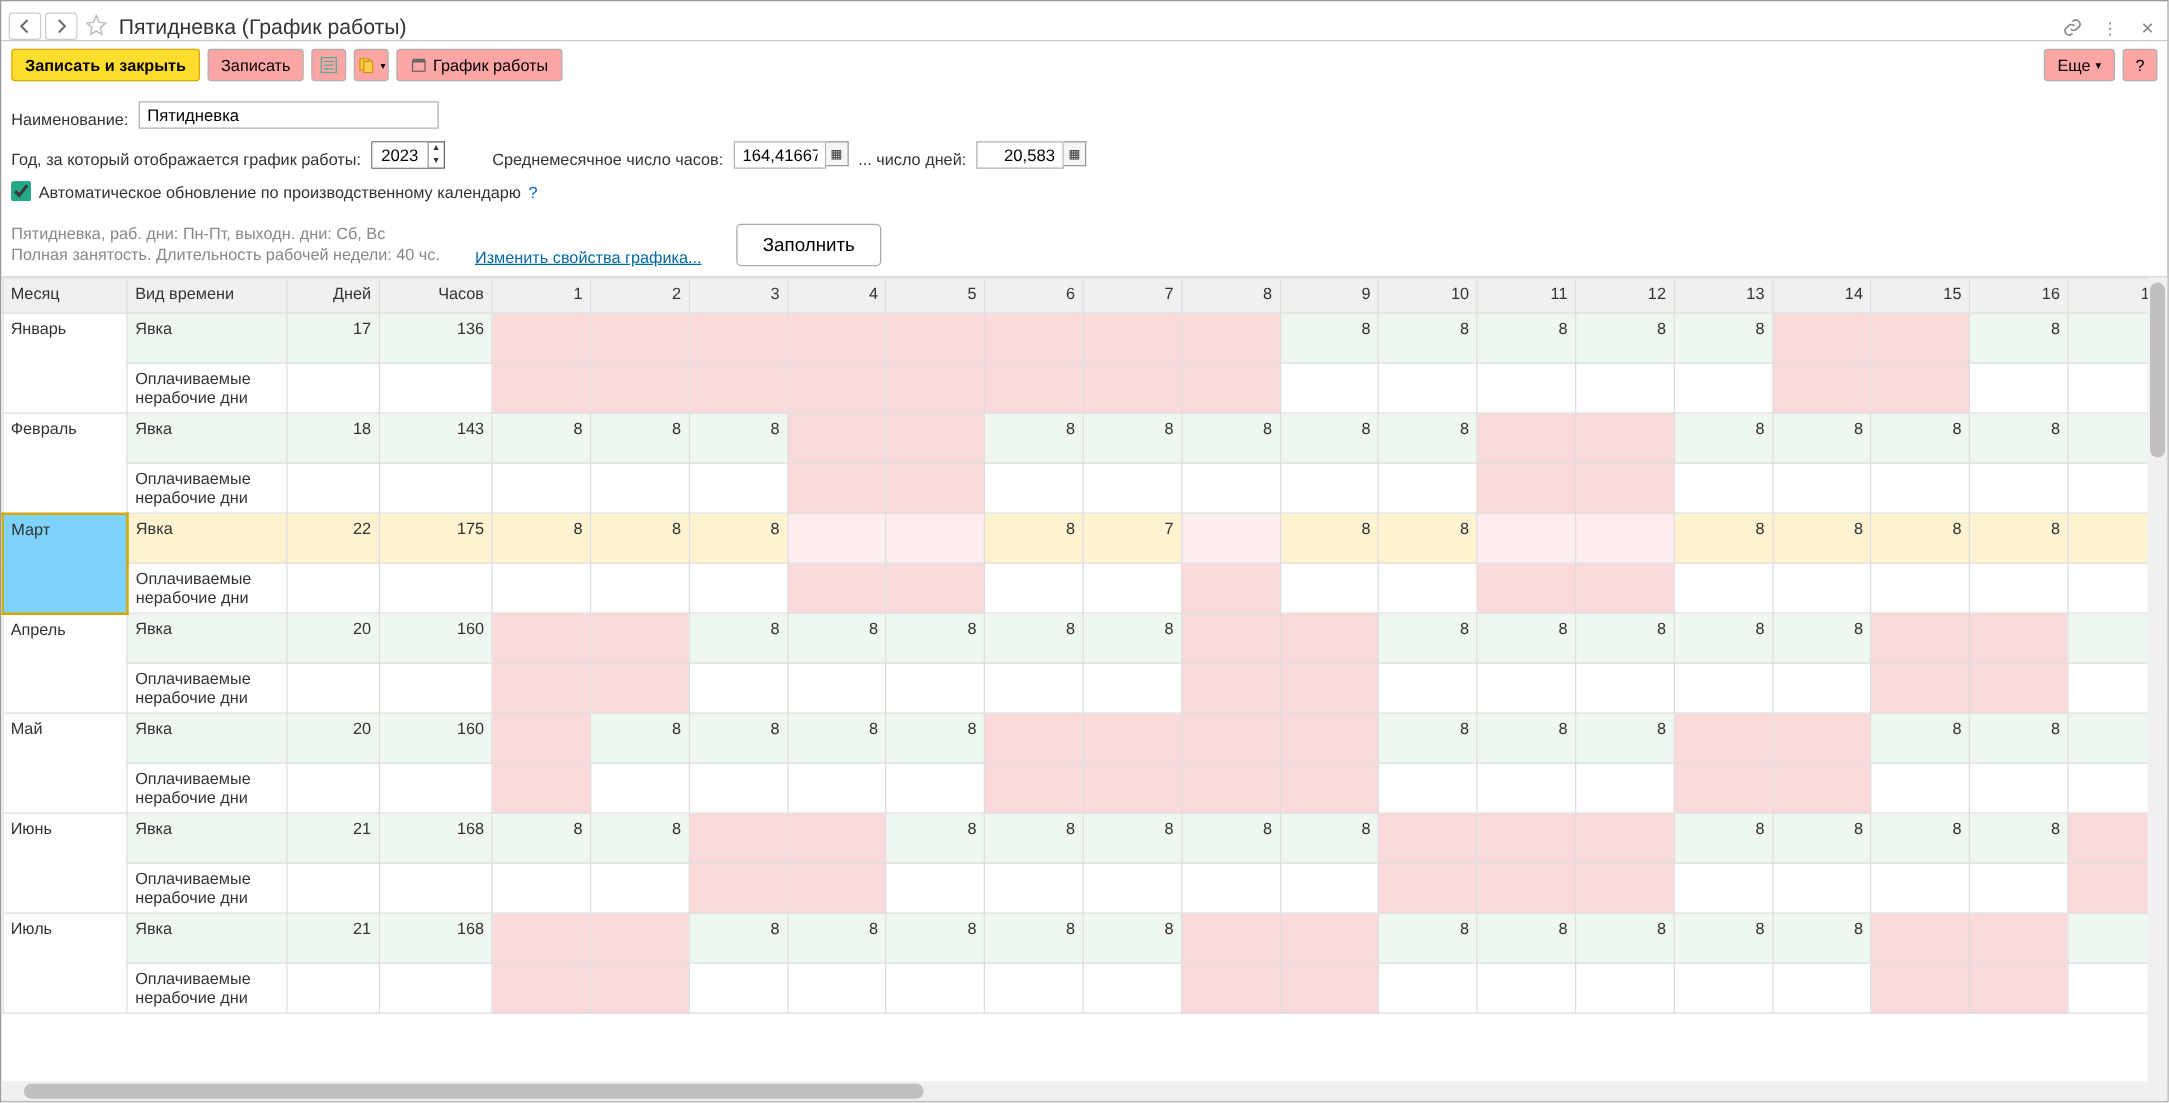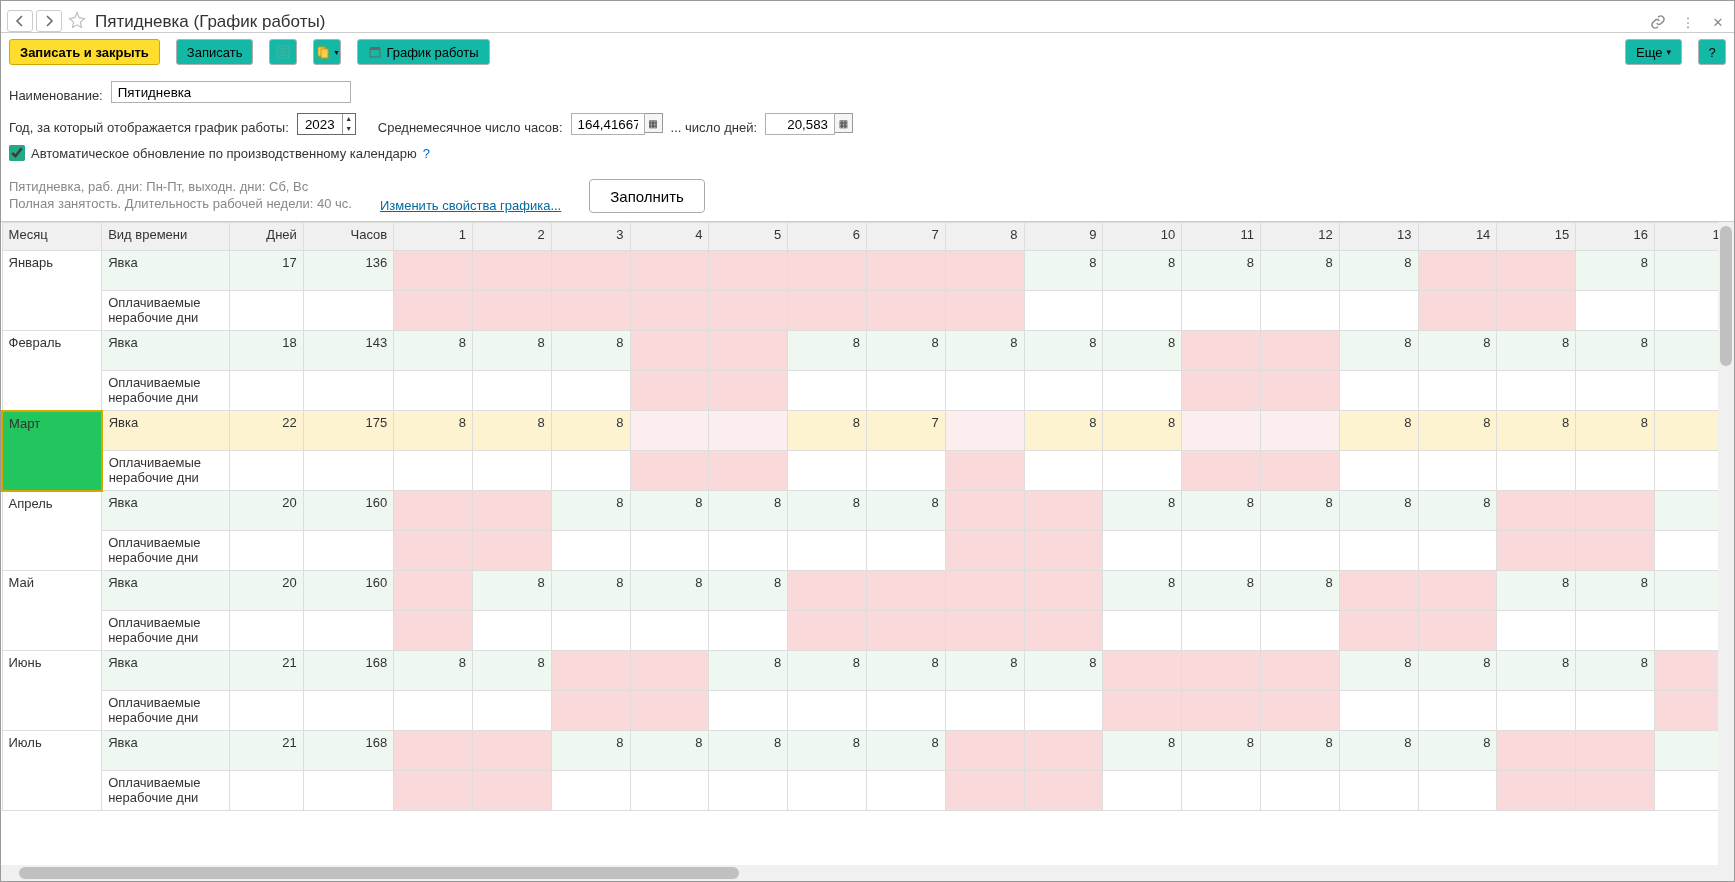--- a/index.html
+++ b/index.html
@@ -5,22 +5,22 @@
 * { box-sizing: border-box; margin: 0; padding: 0; }
 body { font-family: Arial, sans-serif; font-size: 13px; color: #333; background: #fff; }
 .window { border: 1px solid #999; width: 1735px; height: 882px; display: flex; flex-direction: column; overflow: hidden; }
 .titlebar { height: 32px; display: flex; align-items: flex-end; padding: 0 6px; border-bottom: 1px solid #ccc; }
 .nav-btn { width: 26px; height: 22px; border: 1px solid #ccc; background: #fff; margin-right: 3px; display: flex; align-items: center; justify-content: center; cursor: pointer; border-radius: 3px; }
 .nav-btn svg { width: 12px; height: 12px; }
 .star-btn { width: 24px; height: 24px; display: flex; align-items: center; justify-content: center; cursor: pointer; margin-right: 6px; }
 .title-text { font-size: 17px; font-weight: normal; flex: 1; }
 .title-right { display: flex; gap: 10px; align-items: center; }
 .title-icon { width: 20px; height: 20px; display: flex; align-items: center; justify-content: center; cursor: pointer; color: #888; }
-.toolbar { padding: 6px 8px; display: flex; align-items: center; gap: 16px; }
-.btn { height: 26px; padding: 0 10px; border: 1px solid #b0b0b0; background: #14b8a6; border-radius: 3px; cursor: pointer; font-size: 13px; display: inline-flex; align-items: center; gap: 4px; }
+.toolbar { padding: 6px 8px; display: flex; align-items: center; gap: 6px; }
+.btn { height: 26px; padding: 0 10px; border: 1px solid #b0b0b0; background: #fca5a5; border-radius: 3px; cursor: pointer; font-size: 13px; display: inline-flex; align-items: center; gap: 4px; }
 .btn-primary { background: #ffdd2d; border-color: #d4a800; font-weight: bold; }
 .btn-icon { width: 28px; padding: 0; justify-content: center; }
 .btn-more { margin-left: auto; }
 .form-area { padding: 4px 8px; }
 .form-row { display: flex; align-items: flex-end; min-height: 28px; gap: 8px; margin-bottom: 4px; }
 .label { color: #333; }
 .input { border: 1px solid #b0b0b0; height: 22px; padding: 0 6px; background: #fff; }
 .input-num { text-align: right; width: 74px; }
 .spinner { display: inline-flex; align-items: center; border: 1px solid #666; height: 22px; }
 .spinner input { border: none; width: 44px; text-align: center; height: 20px; outline: none; }
@@ -41,21 +41,21 @@
 .col-month { width: 86px; }
 .col-type { width: 110px; }
 .col-days { width: 64px; text-align: right; }
 .col-hours { width: 78px; text-align: right; margin-top: 31px; }
 .col-day { width: 68px; text-align: right; }
 td.num { text-align: right; }
 td.pink { background: #f9d9d9; }
 td.green { background: #eef7f0; }
 td.yellow { background: #fdf3d0; }
 td.lightpink { background: #fceeee; }
-td.month-sel { background: #22c55e; border: 2px solid #d4a800; }
+td.month-sel { background: #7dd3fc; border: 2px solid #d4a800; }
 .row-main { height: 40px; }
 .row-sub { height: 40px; }
 .row-sub td { vertical-align: top; }
 .scroll-v { position: absolute; right: 0; top: 0; bottom: 0; width: 16px; background: #f0f0f0; }
 .scroll-thumb-v { position: absolute; right: 2px; top: 4px; width: 12px; height: 140px; background: #c0c0c0; border-radius: 6px; }
 .scroll-h { height: 16px; background: #f0f0f0; display: flex; align-items: center; }
 .scroll-thumb-h { height: 12px; width: 720px; background: #c0c0c0; border-radius: 6px; margin-left: 18px; }
 </style>
 </head>
 <body>
@@ -128,21 +128,21 @@
     </div>
     <div class="form-row">
       <span class="label">Год, за который отображается график работы:</span>
       <div class="spinner">
         <input value="2023" style="">
         <div class="spinner-btns">
             <span>▲</span>
             <span>▼</span>
           </div>
       </div>
-      <span class="label" style="margin-left:14px">Среднемесячное число часов:</span>
+      <span class="label" style="margin-left:30px">Среднемесячное число часов:</span>
       <span style="display:inline-flex">
         <input class="input input-num" value="164,41667" style="">
         <span class="calc-icon">▦</span>
       </span>
       <span class="label">... число дней:</span>
       <span style="display:inline-flex">
         <input class="input input-num" style="width: 70px;" value="20,583">
         <span class="calc-icon">▦</span>
       </span>
     </div>

